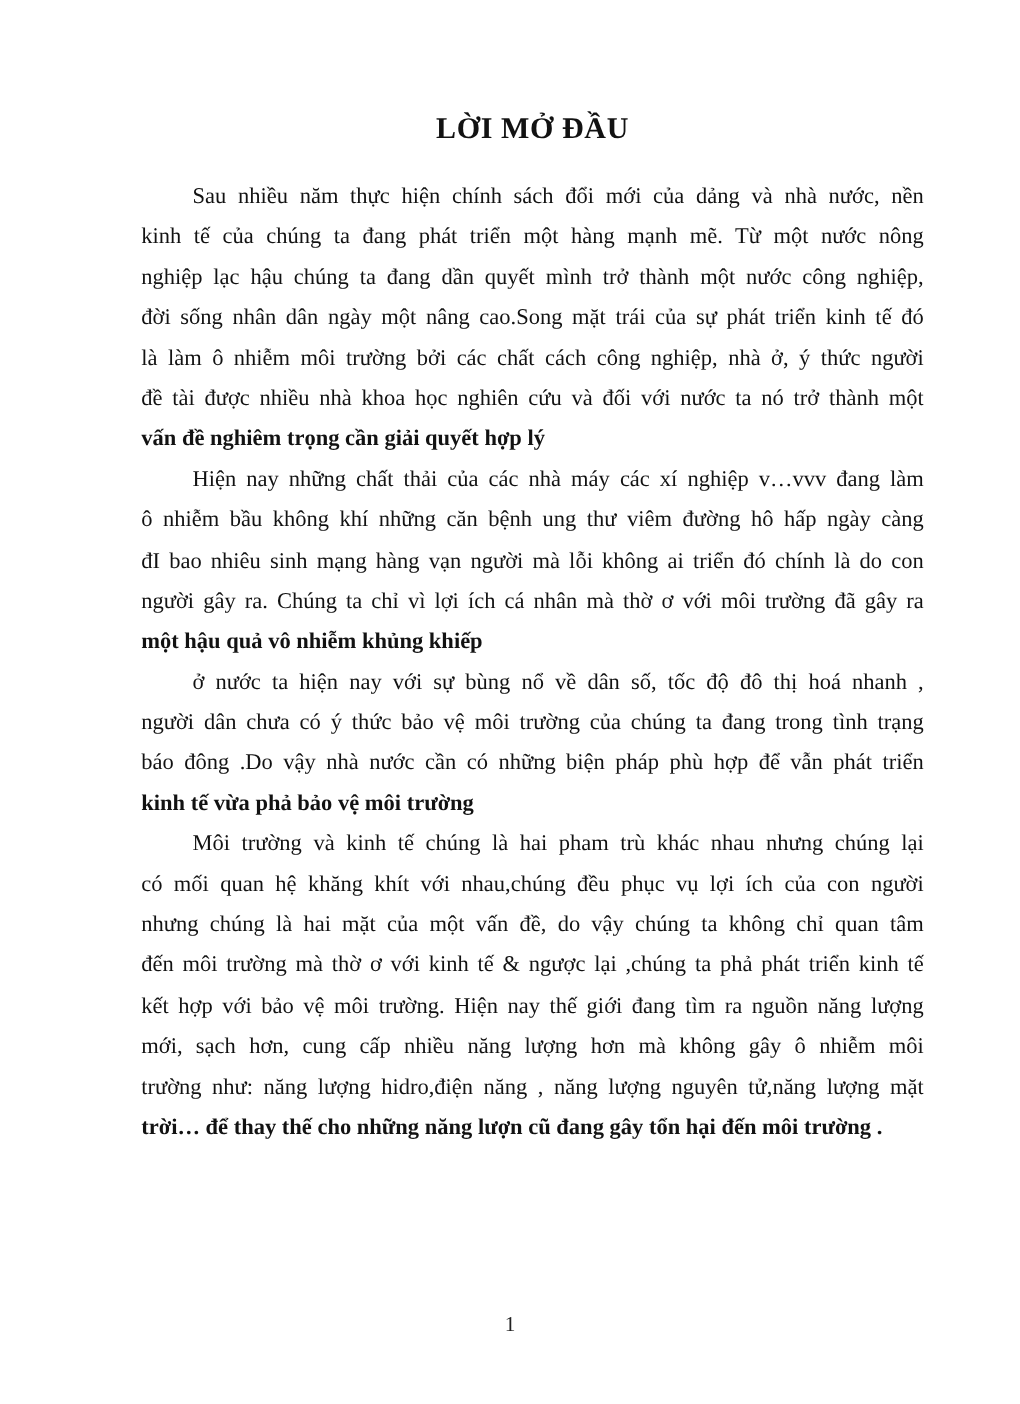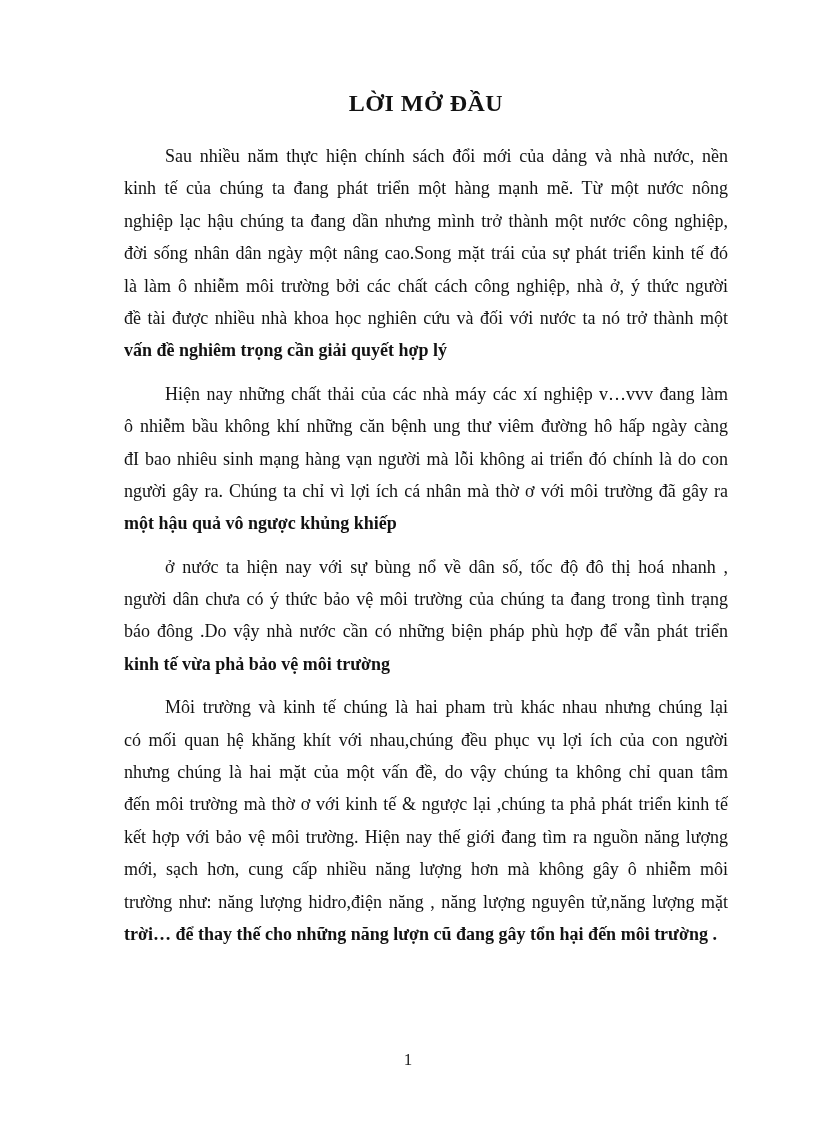--- a/index.html
+++ b/index.html
@@ -23,21 +23,21 @@
     width: 626px;
   }
   .doc-title {
     margin: 0 0 21px 0;
     text-align: center;
     font-size: 24px;
     line-height: 31px;
     font-weight: bold;
     letter-spacing: 0.5px;
   }
-  .para { margin: 11px; }
+  .para { margin: 0; }
   .line {
     font-size: 18px;
     line-height: 32.4px;
     height: 32.4px;
     overflow: hidden;
     text-align: justify;
     text-align-last: justify;
   }
   .line.first { text-indent: 41px; }
   .line.plast {
@@ -67,33 +67,33 @@
 <body>
 
 <div class="page">
   <div class="content">
 
     <h1 class="doc-title">LỜI MỞ ĐẦU</h1>
 
     <div class="para">
       <div class="line first">Sau nhiều năm thực hiện chính sách đổi mới của dảng và nhà nước, nền</div>
       <div class="line">kinh tế của chúng ta đang phát triển một hàng mạnh mẽ. Từ một nước nông</div>
-      <div class="line">nghiệp lạc hậu chúng ta đang dần nhưng mình trở thành một nước công nghiệp,</div>
+      <div class="line">nghiệp lạc hậu chúng ta đang dần quyết mình trở thành một nước công nghiệp,</div>
       <div class="line">đời sống nhân dân ngày một nâng cao.Song mặt trái của sự phát triển kinh tế đó</div>
       <div class="line">là làm ô nhiễm môi trường bởi các chất cách công nghiệp, nhà ở, ý thức người</div>
       <div class="line">đề tài được nhiều nhà khoa học nghiên cứu và đối với nước ta nó trở thành một</div>
       <div class="line plast">vấn đề nghiêm trọng cần giải quyết hợp lý</div>
     </div>
 
     <div class="para">
       <div class="line first">Hiện nay những chất thải của các nhà máy các xí nghiệp v…vvv đang làm</div>
       <div class="line">ô nhiễm bầu không khí những căn bệnh ung thư viêm đường hô hấp ngày càng</div>
       <div class="line">đI bao nhiêu sinh mạng hàng vạn người mà lỗi không ai triển đó chính là do con</div>
       <div class="line">người gây ra. Chúng ta chỉ vì lợi ích cá nhân mà thờ ơ với môi trường đã gây ra</div>
-      <div class="line plast">một hậu quả vô ngược khủng khiếp</div>
+      <div class="line plast">một hậu quả vô nhiễm khủng khiếp</div>
     </div>
 
     <div class="para">
       <div class="line first">ở nước ta hiện nay với sự bùng nổ về dân số, tốc độ đô thị hoá nhanh ,</div>
       <div class="line">người dân chưa có ý thức bảo vệ môi trường của chúng ta đang trong tình trạng</div>
       <div class="line">báo đông .Do vậy nhà nước cần có những biện pháp phù hợp để vẫn phát triển</div>
       <div class="line plast">kinh tế vừa phả bảo vệ môi trường</div>
     </div>
 
     <div class="para">

